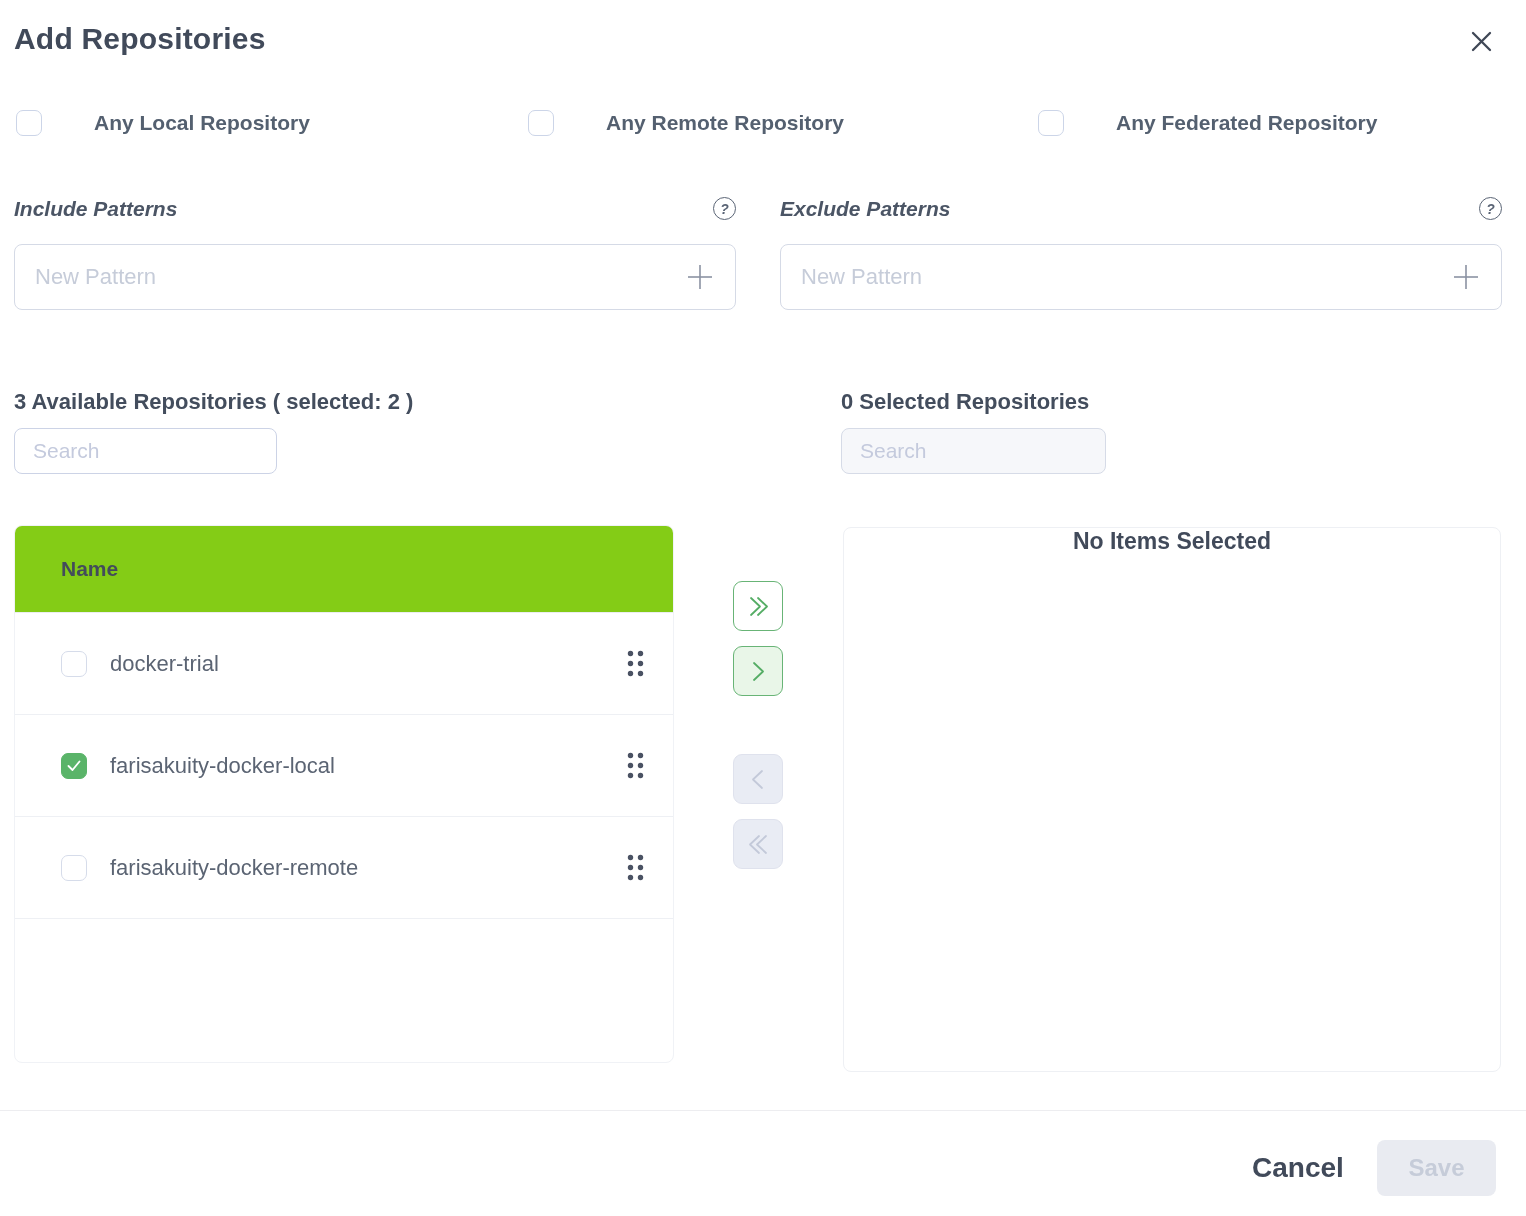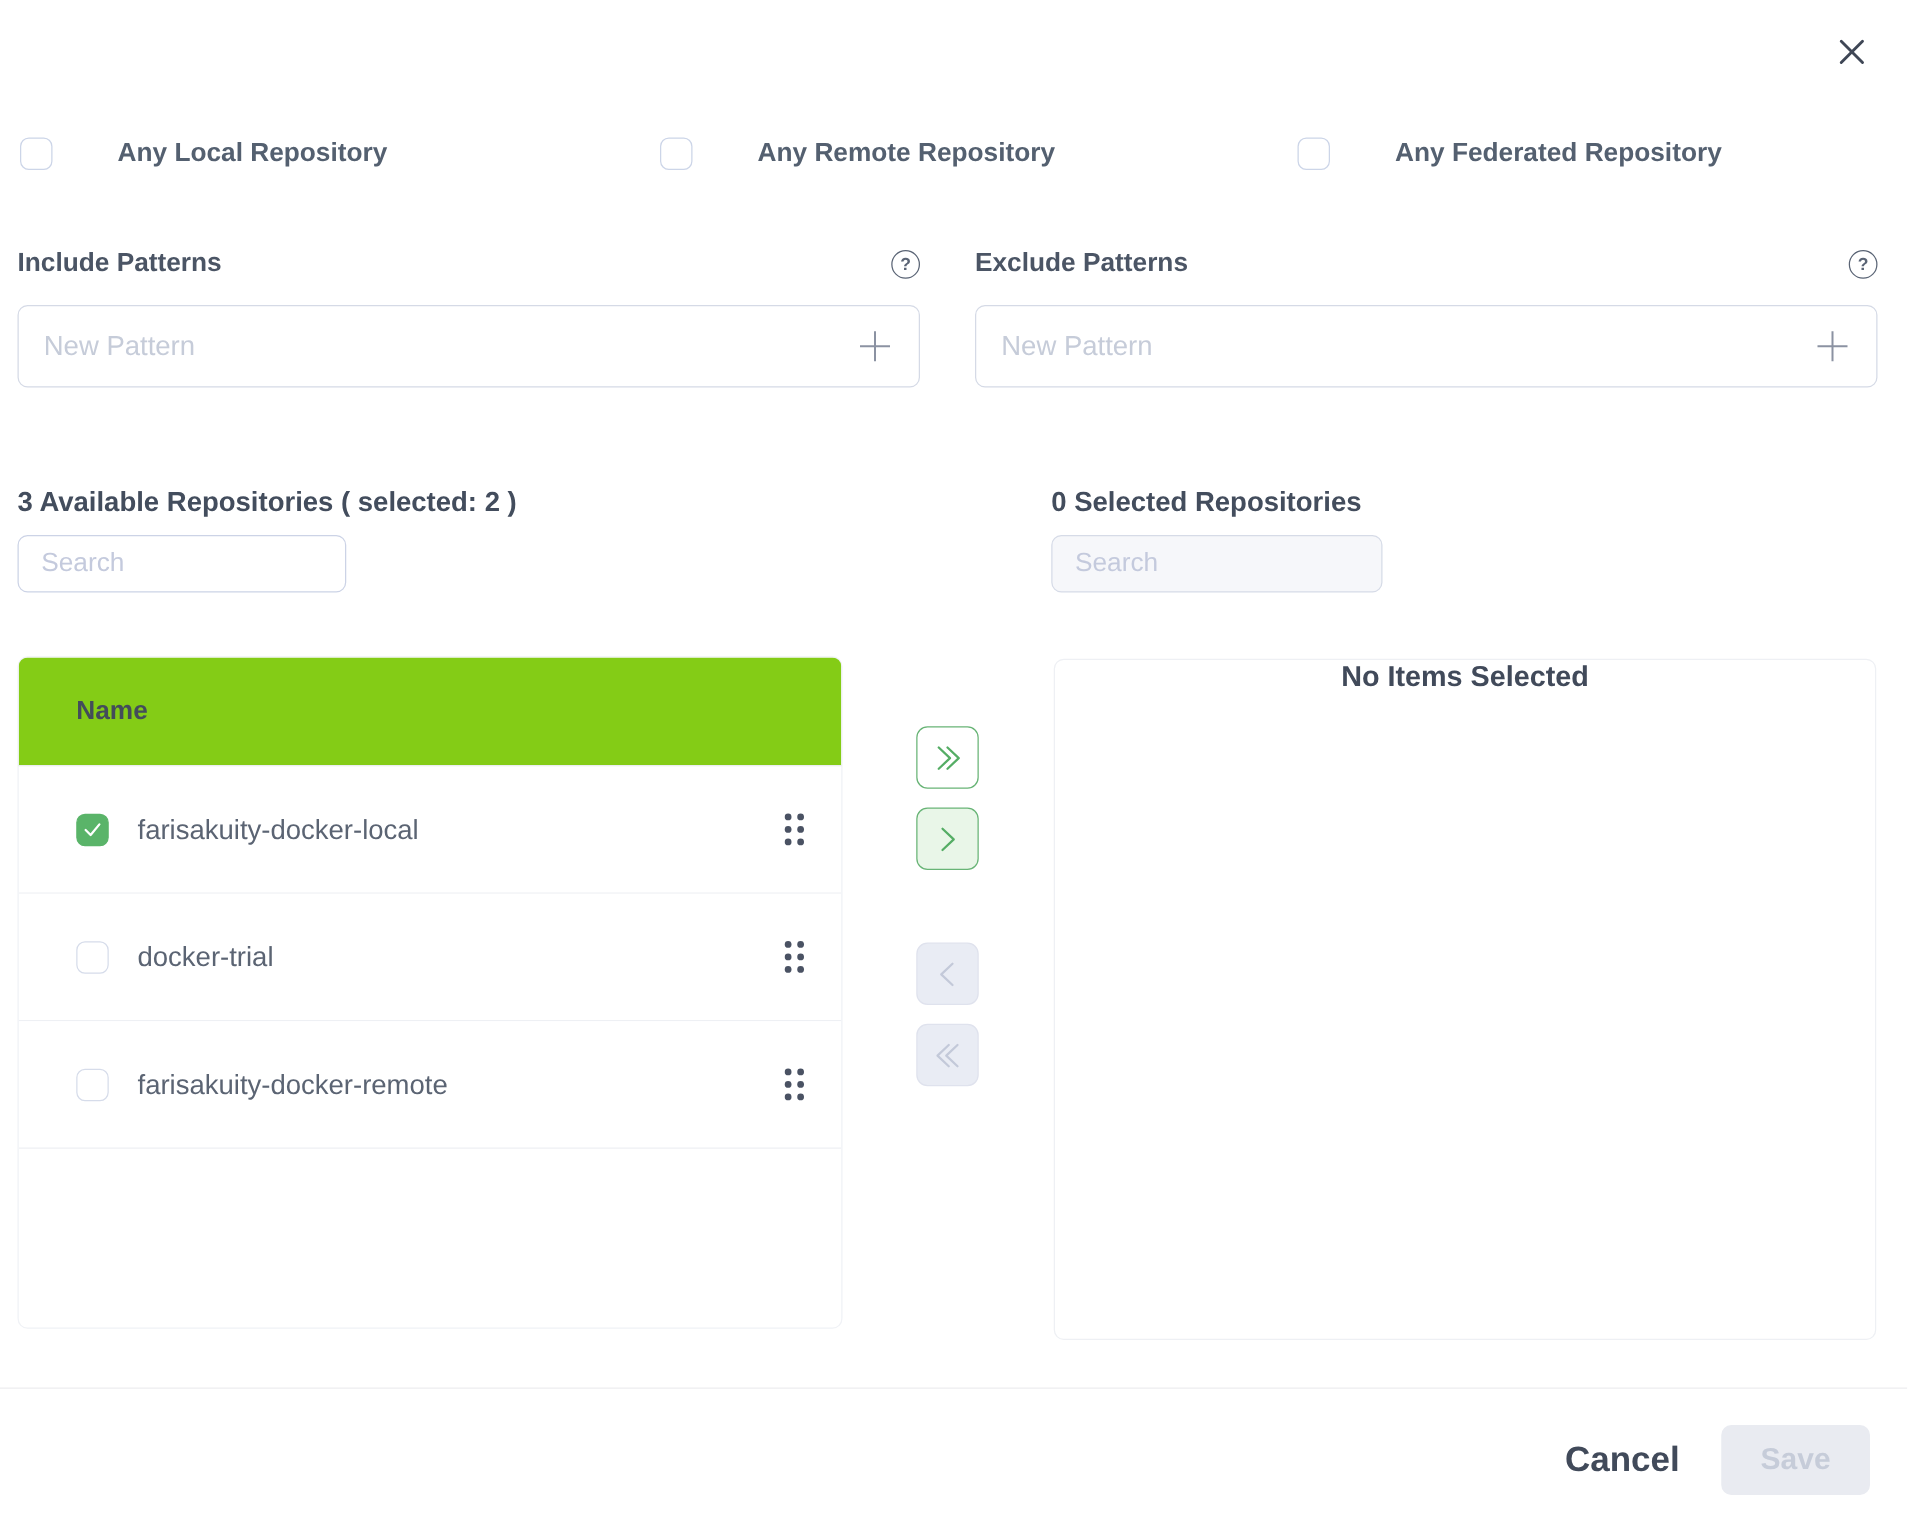--- a/index.html
+++ b/index.html
@@ -18,21 +18,21 @@
   .any-item.c1 { left:528px; }
   .any-item.c2 { left:1038px; }
   .cb { width:26px; height:26px; border:1px solid #ccd5e8; border-radius:7px; background:#fff; flex:none;
         display:flex; align-items:center; justify-content:center; }
   .any-label { margin-left:20px; font-size:21px; font-weight:600; color:#546070; white-space:nowrap; }
 
   
   .pattern-col { position:absolute; top:197px; width:722px; }
   .pattern-col.left { left:14px; }
   .pattern-col.right { left:780px; }
-  .pattern-head { display:flex; justify-content:space-between; align-items:center; height:28px; }
+  .pattern-head { display:flex; justify-content:space-between; height:28px;font-style:italic; }
   .pattern-label { font-size:21px; font-weight:600; color:#4b5565; }
   .help-icon { width:23px; height:23px; border:1.5px solid #5a6475; border-radius:50%; color:#5a6475;
                font-size:14px; font-weight:700; display:flex; align-items:center; justify-content:center; }
   .pattern-inputwrap { margin-top:19px; height:66px; border:1px solid #d5dae6; border-radius:8px; background:#fff;
                        display:flex; align-items:center; padding:0 20px; }
   .pattern-input { flex:1; border:none; outline:none; font-size:22px; color:#1d4ed8; background:transparent;
                    font-family:"Liberation Sans", sans-serif; }
   .pattern-input::placeholder { color:#c6ccd9; opacity:1; }
   .add-btn { background:none; border:none; cursor:pointer; padding:0; display:flex; align-items:center; }
 
@@ -82,20 +82,21 @@
                 font-family:Liberation Sans, sans-serif; }
   .save-btn { position:absolute; left:1377px; top:1140px; width:119px; height:56px; border:none; border-radius:8px;
               background:#e9ebf1; color:#c6ccd9; font-size:24px; font-weight:600; cursor:default;
               font-family:"Liberation Sans", sans-serif; }
 </style>
 </head>
 <body>
 
 <div class="modal">
 
+  <div class="title">Add Repositories</div>
   <button class="close-btn">
     <svg width="31" height="31" viewBox="0 0 31 31">
       <line x1="7" y1="7" x2="24" y2="24" stroke="#3f4756" stroke-width="2.3" stroke-linecap="round"></line>
       <line x1="24" y1="7" x2="7" y2="24" stroke="#3f4756" stroke-width="2.3" stroke-linecap="round"></line>
     </svg>
   </button>
 
   <div class="any-item c0">
     <span class="cb"></span>
     <span class="any-label">Any Local Repository</span>
@@ -141,20 +142,37 @@
     </div>
   </div>
 
   <div class="list-heading left">3 Available Repositories ( selected: 2 )</div>
   <div class="list-heading right">0 Selected Repositories</div>
   <input class="search-input left" value="" placeholder="Search" style="">
   <input class="search-input right" value="" placeholder="Search" style="">
 
   <div class="table">
     <div class="table-header">Name</div>
+
+    <div class="table-row">
+      <span class="row-cb">
+        
+      </span>
+      <span class="row-name">docker-trial</span>
+      <span class="drag-handle">
+        <svg width="19" height="29" viewBox="0 0 19 29">
+          <circle cx="4.5" cy="4.5" r="2.7" fill="#4a5263"></circle>
+            <circle cx="14.5" cy="4.5" r="2.7" fill="#4a5263"></circle>
+          <circle cx="4.5" cy="14.5" r="2.7" fill="#4a5263"></circle>
+            <circle cx="14.5" cy="14.5" r="2.7" fill="#4a5263"></circle>
+          <circle cx="4.5" cy="24.5" r="2.7" fill="#4a5263"></circle>
+            <circle cx="14.5" cy="24.5" r="2.7" fill="#4a5263"></circle>
+        </svg>
+      </span>
+    </div>
 
     <div class="table-row">
       <span class="row-cb checked">
         <svg width="14" height="12" viewBox="0 0 14 12">
           <polyline points="1.5,6 5.5,10 12.5,1.5" fill="none" stroke="#ffffff" stroke-width="1.8" stroke-linecap="round" stroke-linejoin="round"></polyline>
         </svg>
       </span>
       <span class="row-name">farisakuity-docker-local</span>
       <span class="drag-handle">
         <svg width="19" height="29" viewBox="0 0 19 29">
@@ -165,37 +183,20 @@
           <circle cx="4.5" cy="24.5" r="2.7" fill="#4a5263"></circle>
             <circle cx="14.5" cy="24.5" r="2.7" fill="#4a5263"></circle>
         </svg>
       </span>
     </div>
 
     <div class="table-row">
       <span class="row-cb">
         
       </span>
-      <span class="row-name">docker-trial</span>
-      <span class="drag-handle">
-        <svg width="19" height="29" viewBox="0 0 19 29">
-          <circle cx="4.5" cy="4.5" r="2.7" fill="#4a5263"></circle>
-            <circle cx="14.5" cy="4.5" r="2.7" fill="#4a5263"></circle>
-          <circle cx="4.5" cy="14.5" r="2.7" fill="#4a5263"></circle>
-            <circle cx="14.5" cy="14.5" r="2.7" fill="#4a5263"></circle>
-          <circle cx="4.5" cy="24.5" r="2.7" fill="#4a5263"></circle>
-            <circle cx="14.5" cy="24.5" r="2.7" fill="#4a5263"></circle>
-        </svg>
-      </span>
-    </div>
-
-    <div class="table-row">
-      <span class="row-cb">
-        
-      </span>
       <span class="row-name">farisakuity-docker-remote</span>
       <span class="drag-handle">
         <svg width="19" height="29" viewBox="0 0 19 29">
           <circle cx="4.5" cy="4.5" r="2.7" fill="#4a5263"></circle>
             <circle cx="14.5" cy="4.5" r="2.7" fill="#4a5263"></circle>
           <circle cx="4.5" cy="14.5" r="2.7" fill="#4a5263"></circle>
             <circle cx="14.5" cy="14.5" r="2.7" fill="#4a5263"></circle>
           <circle cx="4.5" cy="24.5" r="2.7" fill="#4a5263"></circle>
             <circle cx="14.5" cy="24.5" r="2.7" fill="#4a5263"></circle>
         </svg>

